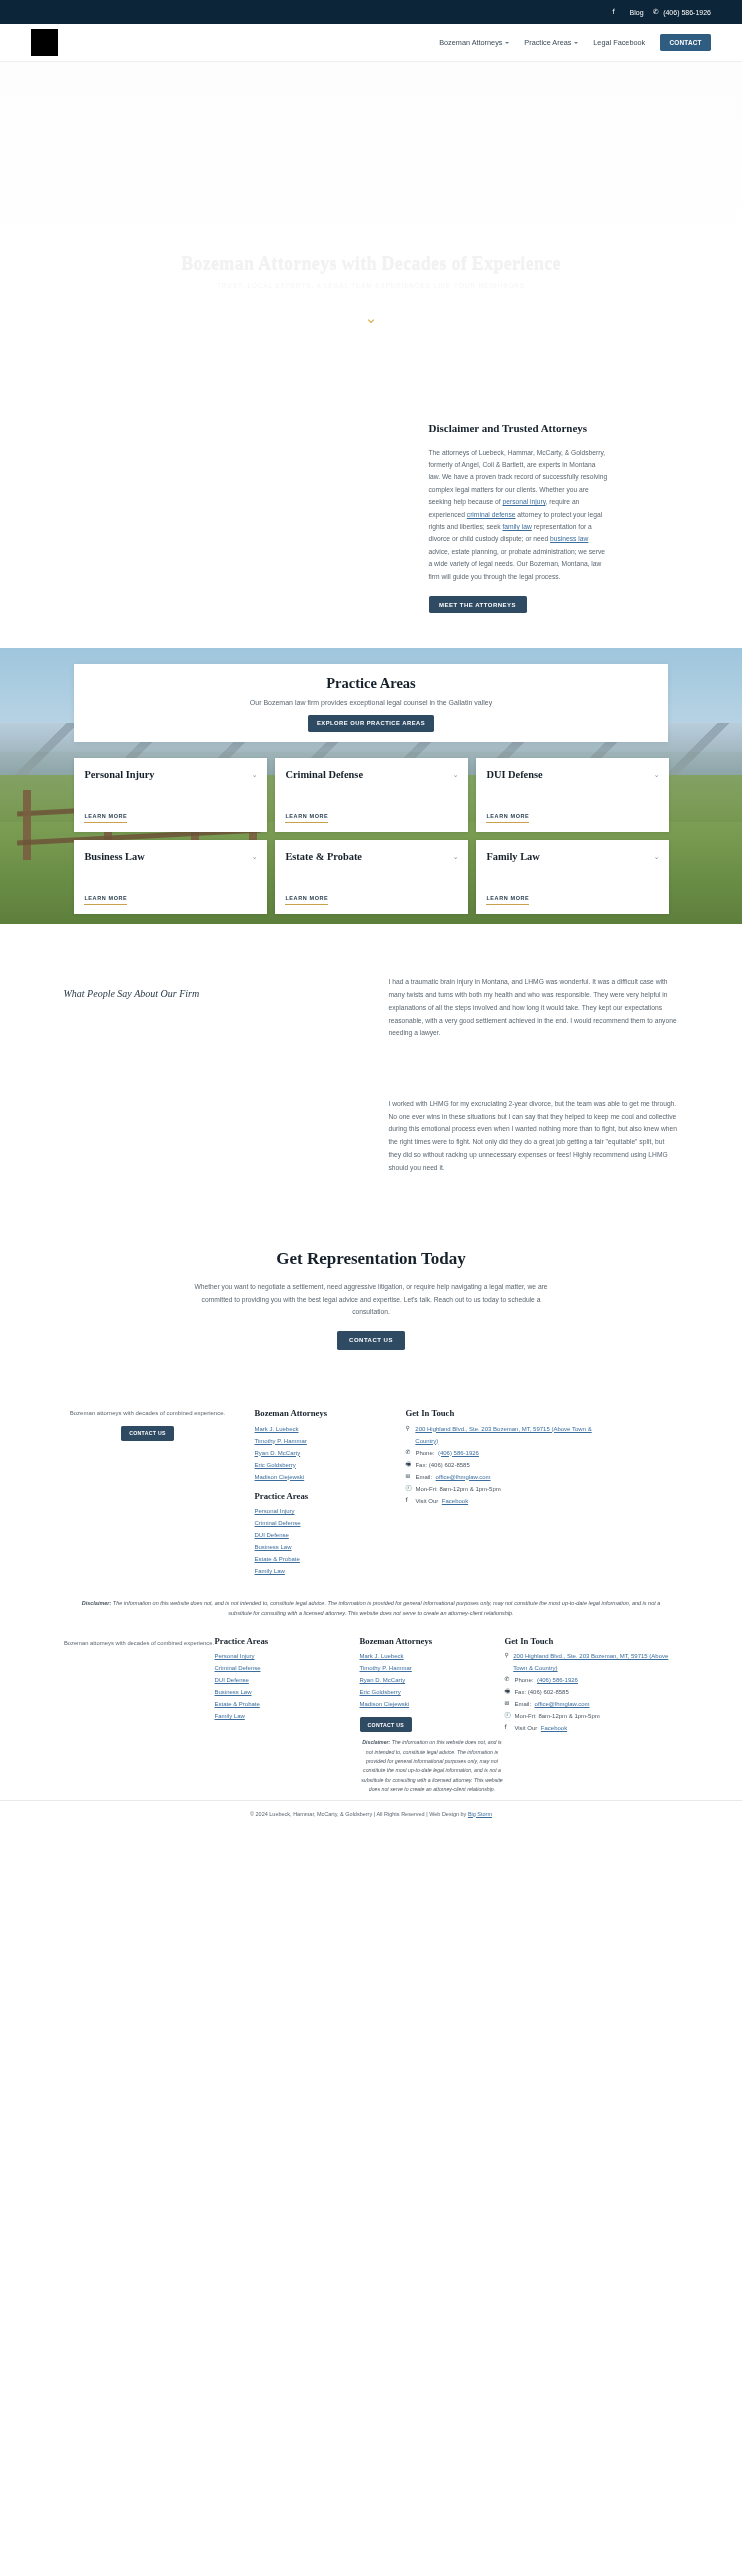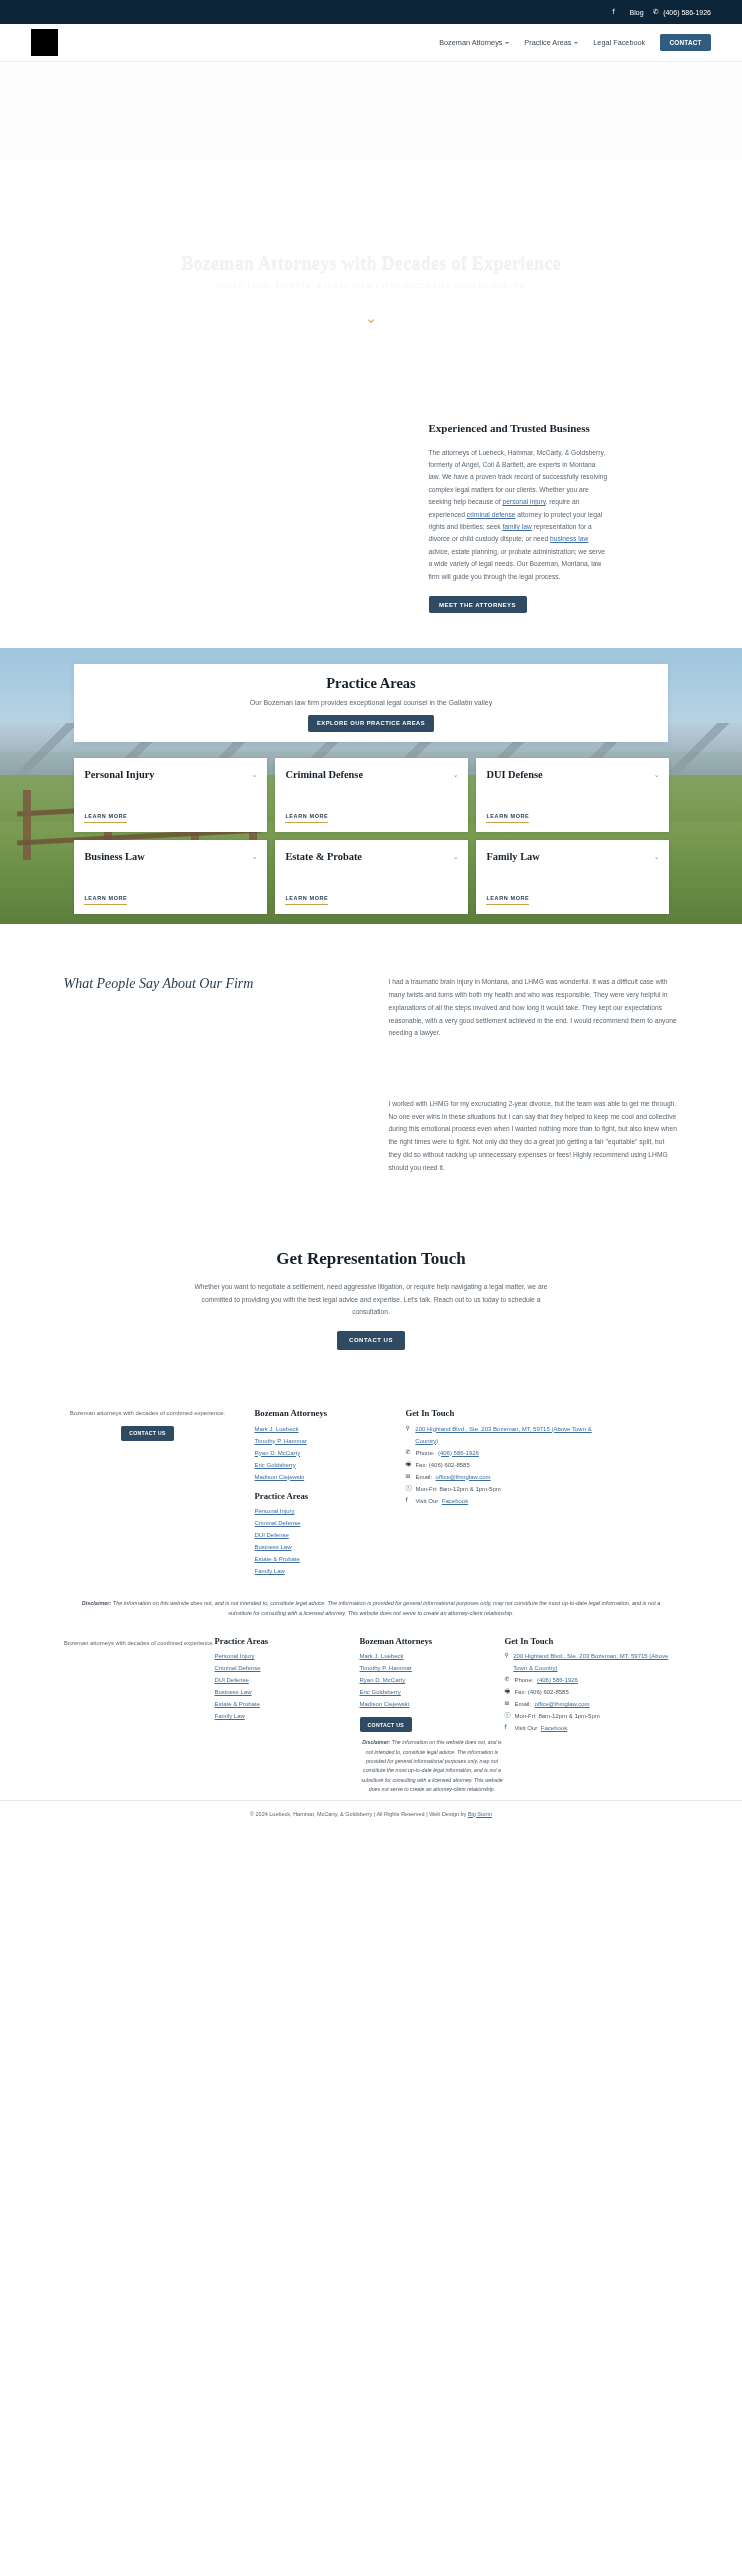--- a/index.html
+++ b/index.html
@@ -246,23 +246,23 @@
   
   .testi {
     padding: 52px 0 52px 0;
     display: flex; justify-content: center;
     background: #ffffff;
   }
   .testi-inner { width: 615px; position: relative; }
   .testi-title {
     font-family: "Liberation Serif", serif;
     font-style: italic;
-    font-size: 14px;
+    font-size: 10px;
     color: #2a3b49;
-    position: absolute; left: 0; top: 0; width: 191px;
+    position: absolute; left: 0; top: 12px; width: 191px;
   }
   .testi-col { margin-left: 325px; width: 290px; }
   .testi-block { font-size: 6.7px; line-height: 1.9; color: #5a6670; }
   .testi-block + .testi-block { margin-top: 58px; }
 
   
   .cta {
     padding: 23px 0 41px 0;
     text-align: center;
     background: #fff;
@@ -383,21 +383,21 @@
   <div class="hero">
     <h1>Bozeman Attorneys with Decades of Experience</h1>
     <p class="sub">TRUST. LOCAL EXPERTS. A LEGAL TEAM EXPERIENCED LIKE YOUR NEIGHBORS</p>
     <div class="chev">⌄</div>
   </div>
 
   <div class="intro">
     <div class="intro-inner">
       <div class="intro-left"></div>
       <div class="intro-right">
-        <h2>Experienced and Trusted Business</h2>
+        <h2>Disclaimer and Trusted Attorneys</h2>
         <p>
           <span>The attorneys of Luebeck, Hammar, McCarty, &amp; Goldsberry, formerly of Angel, Coil &amp; Bartlett, are experts in Montana law. We have a proven track record of successfully resolving complex legal matters for our clients. Whether you are seeking help because of </span><a class="inl" href="#">personal injury</a><span>, require an experienced </span><a class="inl" href="#">criminal defense</a><span> attorney to protect your legal rights and liberties; seek </span><a class="inl" href="#">family law</a><span> representation for a divorce or child custody dispute; or need </span><a class="inl" href="#">business law</a><span> advice, estate planning, or probate administration; we serve a wide variety of legal needs. Our Bozeman, Montana, law firm will guide you through the legal process.</span>
         </p>
         <a class="btn-dark" href="#">MEET THE ATTORNEYS</a>
       </div>
     </div>
   </div>
 
   <div class="pa-section">
     <div class="mountains"></div>
@@ -452,21 +452,21 @@
     <div class="testi-inner">
       <div class="testi-title">What People Say About Our Firm</div>
       <div class="testi-col">
         <div class="testi-block">I had a traumatic brain injury in Montana, and LHMG was wonderful. It was a difficult case with many twists and turns with both my health and who was responsible. They were very helpful in explanations of all the steps involved and how long it would take. They kept our expectations reasonable, with a very good settlement achieved in the end. I would recommend them to anyone needing a lawyer.</div>
         <div class="testi-block">I worked with LHMG for my excruciating 2-year divorce, but the team was able to get me through. No one ever wins in these situations but I can say that they helped to keep me cool and collective during this emotional process even when I wanted nothing more than to fight, but also knew when the right times were to fight. Not only did they do a great job getting a fair "equitable" split, but they did so without racking up unnecessary expenses or fees! Highly recommend using LHMG should you need it.</div>
       </div>
     </div>
   </div>
 
   <div class="cta">
-    <h2>Get Representation Touch</h2>
+    <h2>Get Representation Today</h2>
     <p>Whether you want to negotiate a settlement, need aggressive litigation, or require help navigating a legal matter, we are committed to providing you with the best legal advice and expertise. Let's talk. Reach out to us today to schedule a consultation.</p>
     <a class="btn-cta" href="#">CONTACT US</a>
   </div>
 
   <div class="footer-main">
     <div class="fm-inner">
       <div class="fm-col1">
         <p>Bozeman attorneys with decades of combined experience.</p>
         <a class="btn-sm" href="#">CONTACT US</a>
       </div>

